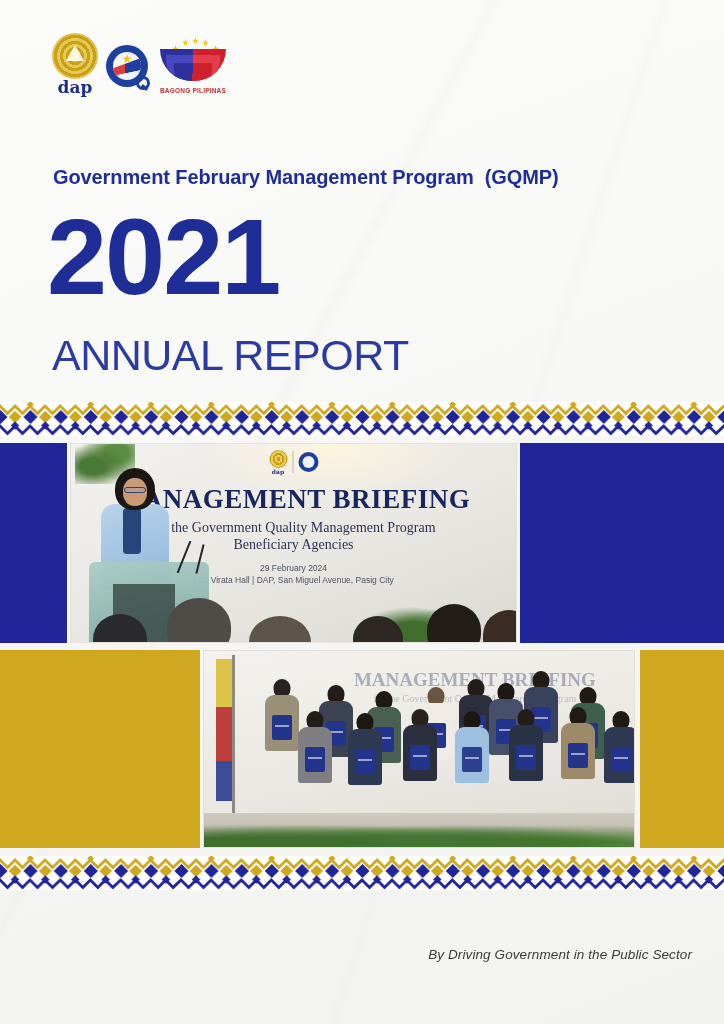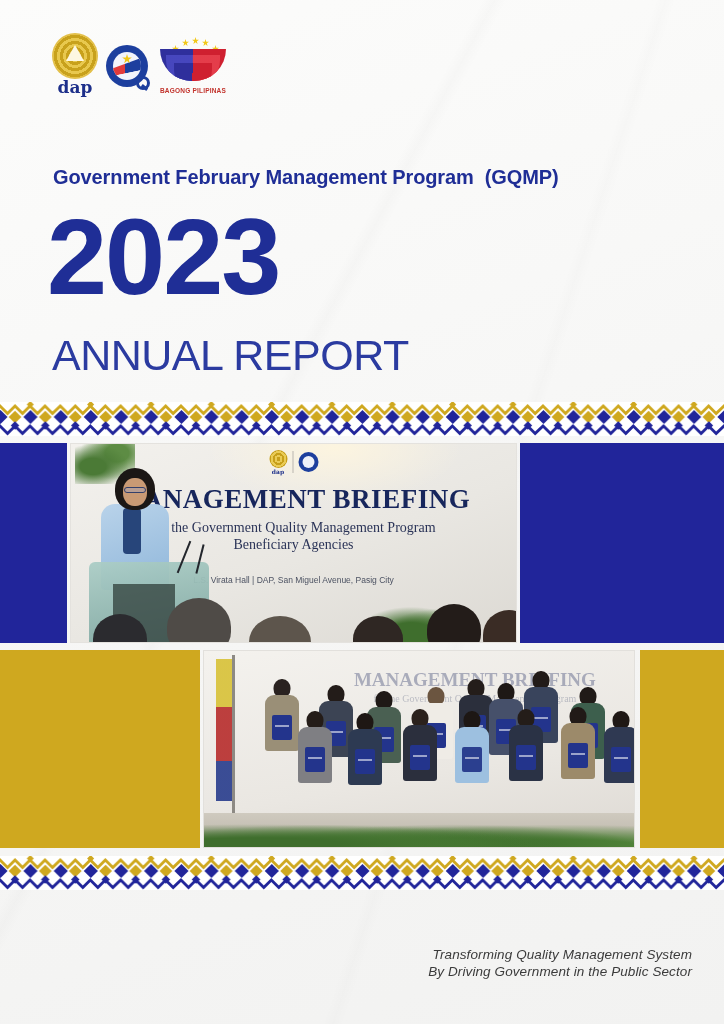--- a/index.html
+++ b/index.html
@@ -279,21 +279,21 @@
       <div class="bp-ray" style="left:46px;top:2px"></div>
       <div class="bp-ray" style="left:56px;top:8px"></div>
     </div>
     <div class="bp-swoosh"></div>
     <div class="bp-word">BAGONG PILIPINAS</div>
   </div>
 
 </div>
 
 <div class="prog-title">Government February Management Program  (GQMP)</div>
-<div class="year">2023</div>
+<div class="year">2021</div>
 <div class="report-word">ANNUAL REPORT</div>
 
 <div class="band band-top">
   <svg class="band-svg" viewBox="0 0 724 34" preserveAspectRatio="none" aria-hidden="true">
     <defs>
       <pattern id="tribal" x="0" y="0" width="60.33" height="34" patternUnits="userSpaceOnUse">
         <rect width="60.33" height="34" fill="#ffffff"></rect>
 
         <path d="M0 2 L7.5 9.5 L15 2 L22.5 9.5 L30 2 L37.5 9.5 L45 2 L52.5 9.5 L60.33 2
                  L60.33 6 L52.5 13.5 L45 6 L37.5 13.5 L30 6 L22.5 13.5 L15 6 L7.5 13.5 L0 6 Z" fill="#cfa81f"></path>
@@ -338,20 +338,21 @@
       <div class="p1-dapmark"></div>
       <div class="p1-dapword">dap</div>
     </div>
     <div class="p1-div"></div>
     <div class="p1-seal"></div>
   </div>
 
   <div class="p1-title">MANAGEMENT BRIEFING</div>
   <div class="p1-sub">for the Government Quality Management Program</div>
   <div class="p1-sub" style="top:92px">Beneficiary Agencies</div>
+  <div class="p1-date">29 February 2024</div>
   <div class="p1-venue">L.S. Virata Hall | DAP, San Miguel Avenue, Pasig City</div>
 
   <div class="p1-plant"></div>
   <div class="p1-plant2"></div>
 
   <div class="p1-speaker">
     <div class="sp-body"></div>
     <div class="sp-inner"></div>
     <div class="sp-hair"></div>
     <div class="sp-face"></div>
@@ -460,15 +461,14 @@
   <div class="p2-greens"></div>
 </div>
 
 <div class="band band-bottom">
   <svg class="band-svg" viewBox="0 0 724 34" preserveAspectRatio="none" aria-hidden="true">
     <rect x="0" y="0" width="724" height="34" fill="url(#tribal)"></rect>
   </svg>
 </div>
 
 <div class="tagline">
-  <div>Transforming Quality Management System</div>
   <div>By Driving Government in the Public Sector</div>
 </div>
 
 </body></html>

